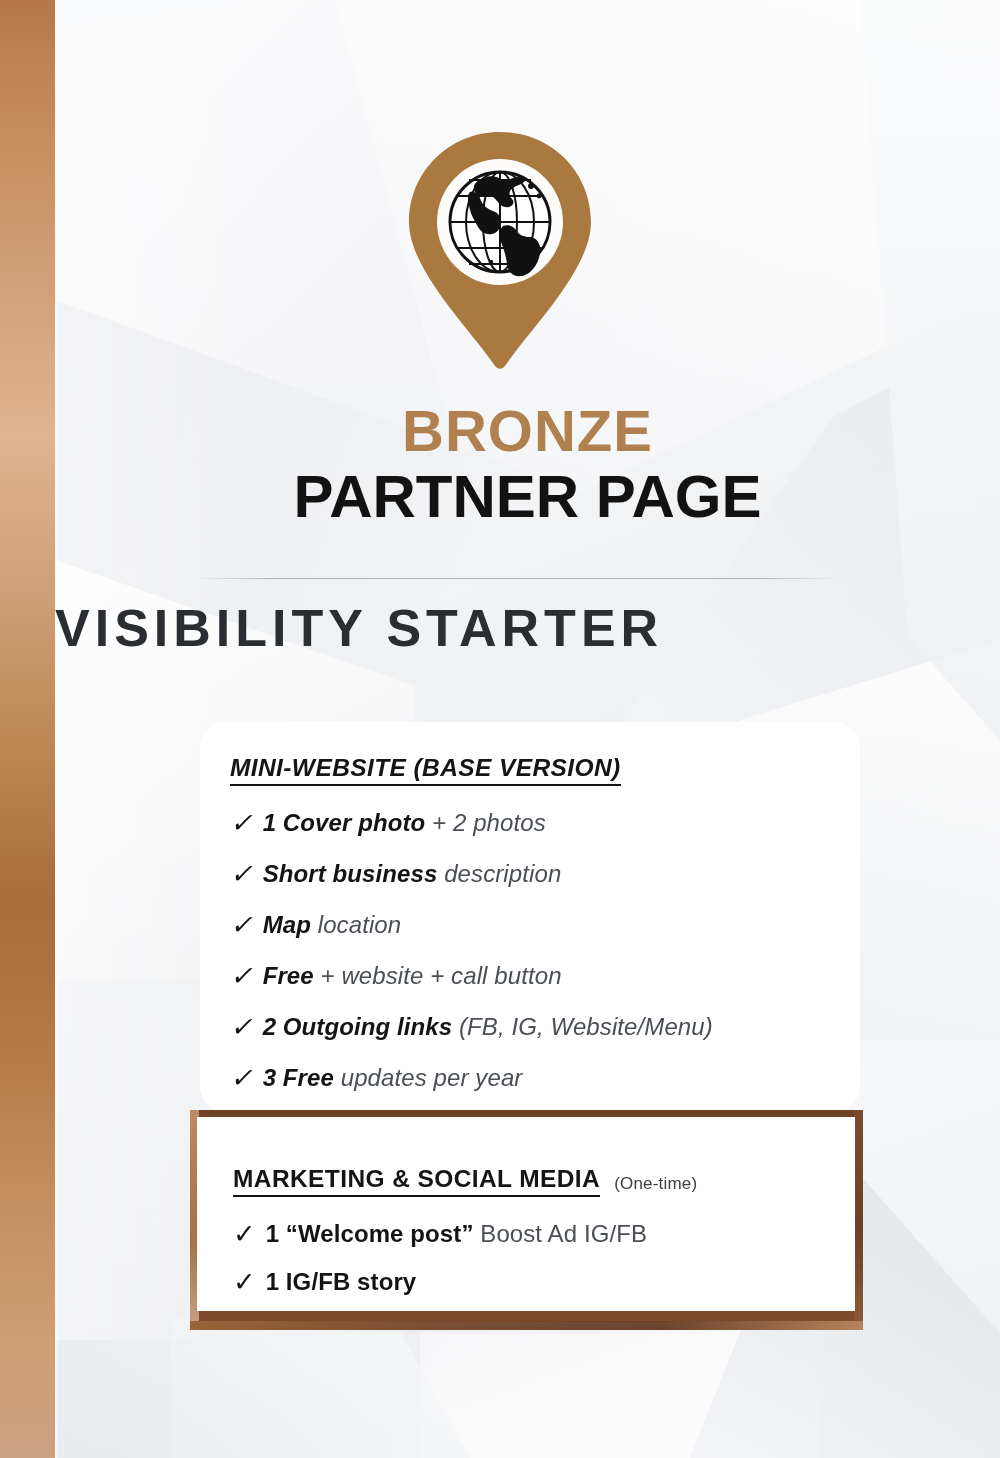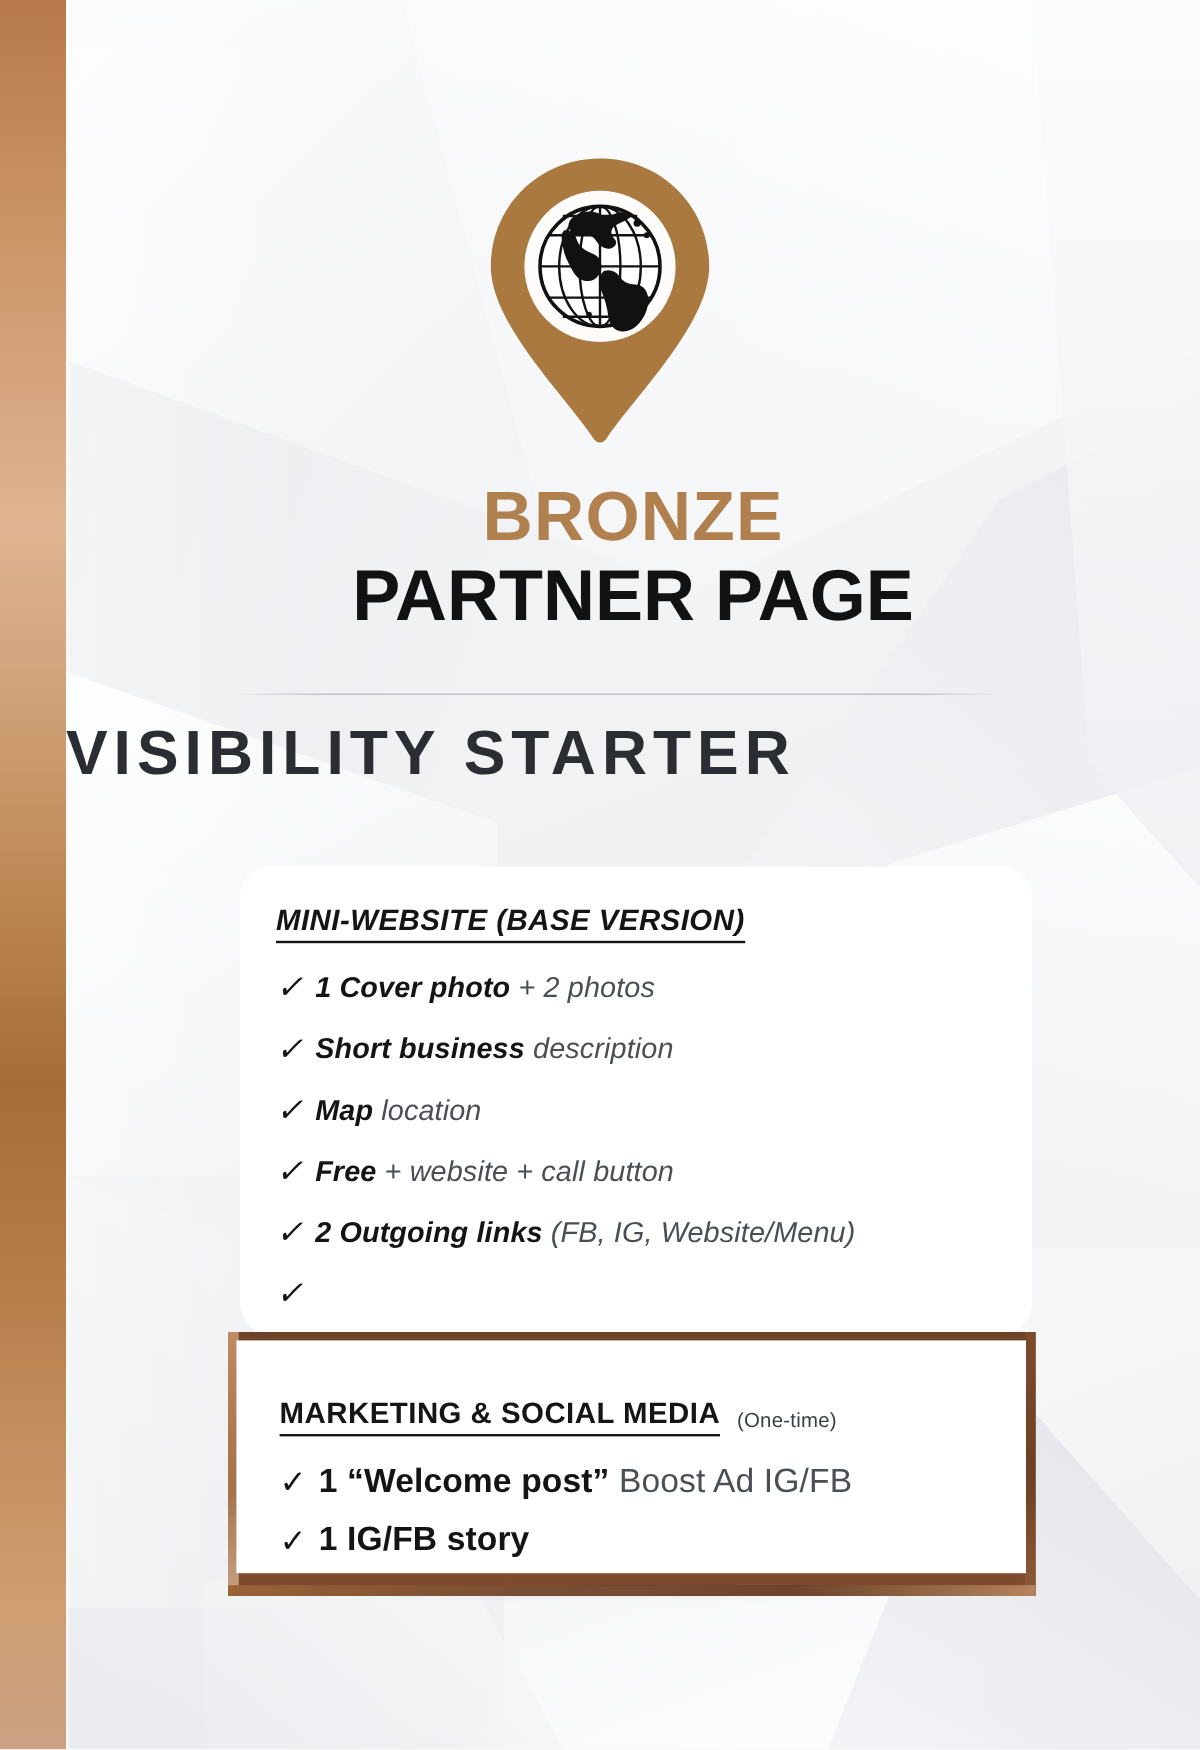--- a/index.html
+++ b/index.html
@@ -162,21 +162,21 @@
   }
   .card2-body{
     position:relative; z-index:2;
     width:100%; height:100%;
     background:#ffffff;
     padding:48px 0 0 36px;
   }
   .head-row{ display:flex; align-items:flex-end; gap:14px; }
   .one-time{ font-size:17px; color:#3c4045; padding-bottom:3px; letter-spacing:.2px; }
   .card2 .row{ margin-bottom:3px; }
-  .card2 .row-txt{ font-size:28px; }
+  .card2 .row-txt{ font-size:24px; }
 
   .shadow-soft{
     position:absolute; left:196px; top:1322px; width:660px; height:14px;
     background:radial-gradient(ellipse at 50% 0%,rgba(120,125,135,.16),rgba(255,255,255,0) 70%);
   }
 </style>
 </head>
 <body>
 
 <div class="poster">
@@ -260,20 +260,21 @@
           <span class="row-txt"><b>Free</b><span> + website + call button</span></span>
         </div>
 
         <div class="row row-1">
           <span class="chk">✓</span>
           <span class="row-txt"><b>2 Outgoing links</b><span> (FB, IG, Website/Menu)</span></span>
         </div>
 
         <div class="row row-1">
           <span class="chk">✓</span>
+          <span class="row-txt"><b>3 Free</b><span> updates per year</span></span>
         </div>
 
       </div>
     </div>
   </div>
 
   <div class="card2-frame">
     <div class="frame-top"></div>
     <div class="frame-right"></div>
     <div class="card2-body card2">

